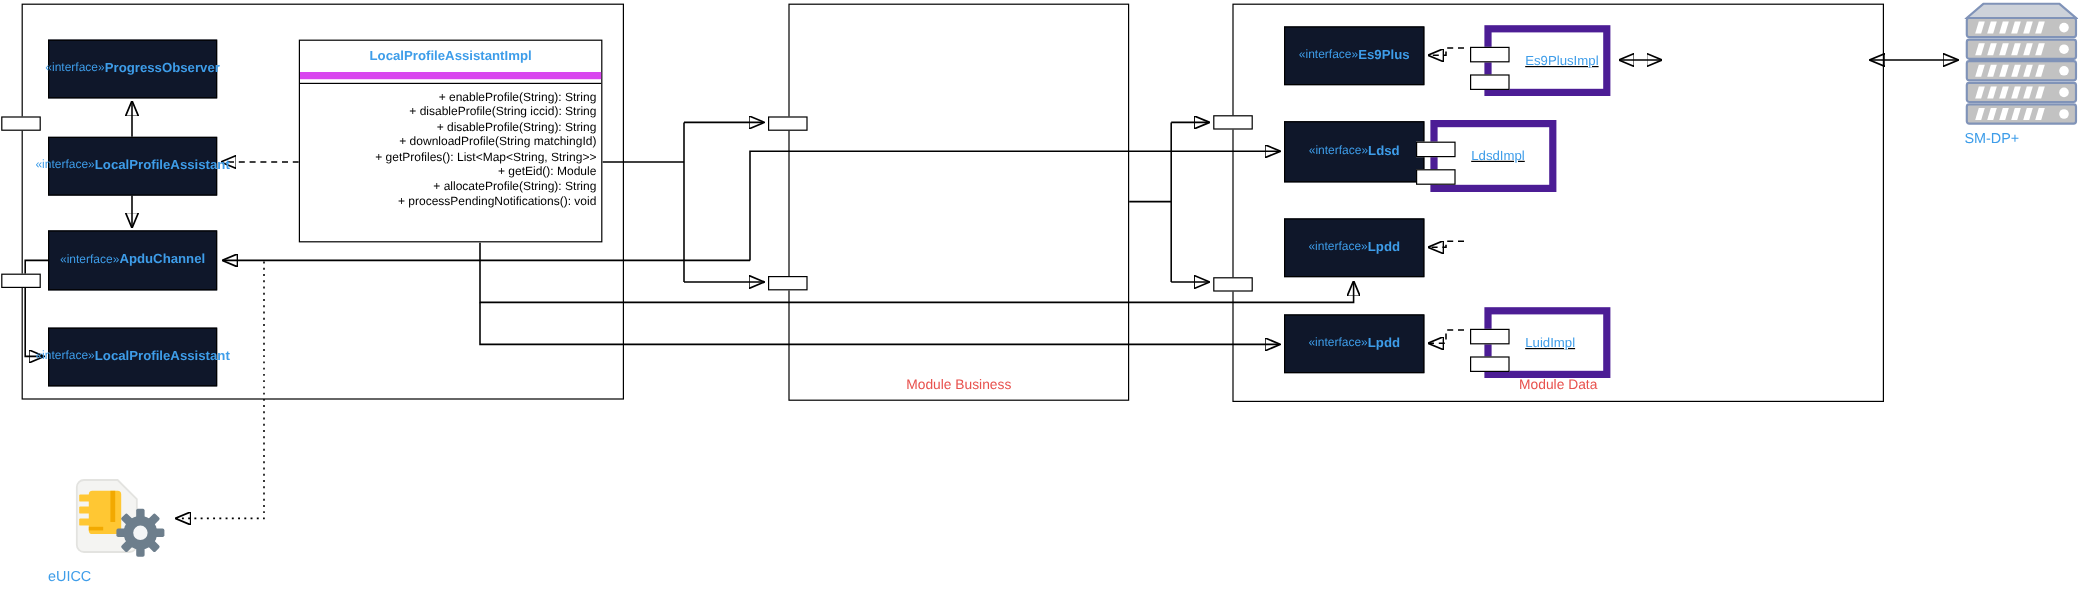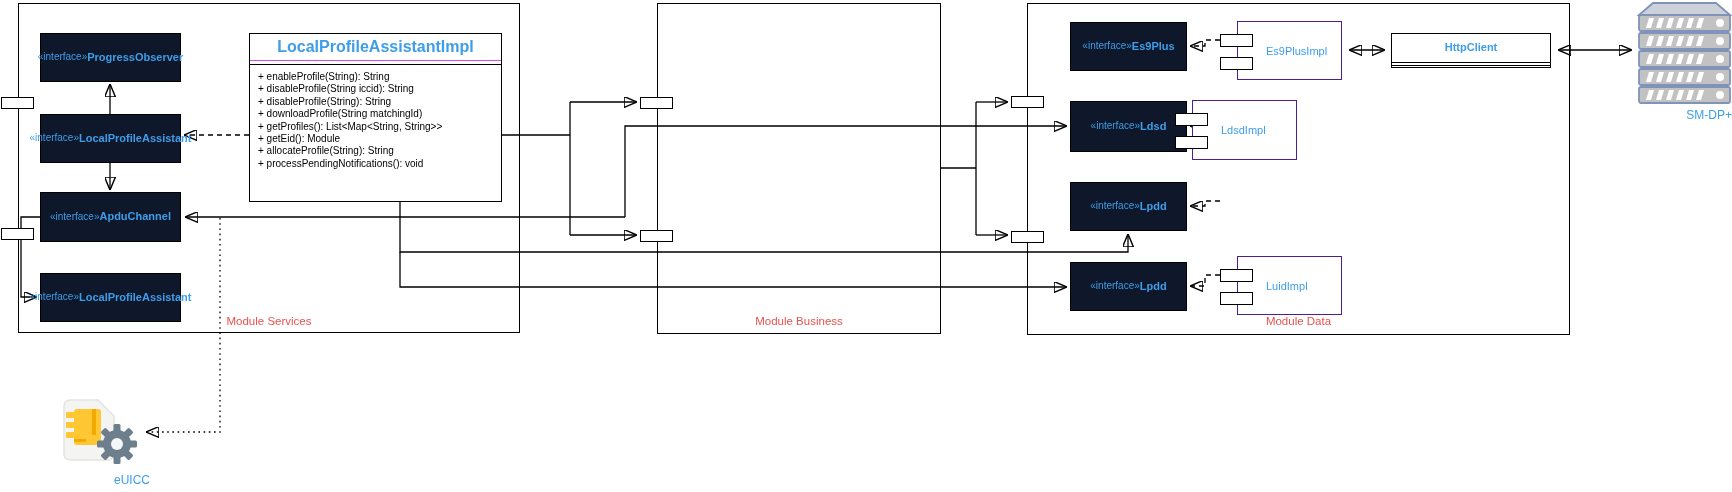--- a/index.html
+++ b/index.html
@@ -6,35 +6,35 @@
   #canvas{position:relative;width:1732px;height:492px;background:#fff;
           font-family:"Liberation Sans",sans-serif;overflow:hidden;}
   .abs{position:absolute;box-sizing:border-box;}
   .module{border:1px solid #000;background:transparent;}
   .mod-label{color:#e8524e;font-size:11.5px;text-align:center;}
   .iface{border:1px solid #000;background:#0f172a;display:flex;flex-direction:row;
          align-items:center;justify-content:center;line-height:1.25;z-index:5;}
   .stereo{font-size:10px;color:#3e9de9;}
   .iname{font-size:11px;font-weight:bold;color:#3e9de9;}
   .clsbox{border:1px solid #000;background:#fff;z-index:5;}
-  .clstitle{height:26px;border-bottom:1px solid #d946ef;display:flex;align-items:center;
-            justify-content:center;font-size:16px;font-weight:bold;color:#3e9de9;}
+  .clstitle{height:26px;border-bottom:6px solid #d946ef;display:flex;align-items:center;
+            justify-content:center;font-size:11px;font-weight:bold;color:#3e9de9;}
   .clssep{height:3px;border-bottom:1px solid #000;}
-  .clsbody{padding:6px 4px 0 8px;font-size:10px;color:#000;}
+  .clsbody{padding:6px 4px 0 8px;font-size:10px;color:#000;text-align:right;}
   .clsbody div{line-height:12.4px;white-space:nowrap;}
   .port{background:#fff;border:1px solid #000;z-index:6;}
-  .impl{border:1px solid #4c1d95;background:#fff;z-index:5;display:flex;align-items:center;}
+  .impl{border:6px solid #4c1d95;background:#fff;z-index:5;display:flex;align-items:center;text-decoration:underline;}
   .impl-label{font-size:11px;color:#3e9de9;margin-left:28px;white-space:nowrap;}
   .tab{position:absolute;left:-18px;width:33px;height:13px;background:#fff;
        border:1px solid #000;box-sizing:border-box;}
   .httpbox{border:1px solid #000;background:#fff;z-index:5;}
   .httptitle{height:26px;display:flex;align-items:center;justify-content:center;
              font-size:11px;font-weight:bold;color:#3e9de9;}
   .hline{position:absolute;left:0;width:100%;height:0;border-top:1px solid #000;}
-  .ext-label{color:#3e9de9;font-size:12px;text-align:right;}
+  .ext-label{color:#3e9de9;font-size:12px;text-align:left;}
   #wires{position:absolute;left:0;top:0;z-index:4;}
   #wires path{fill:none;stroke:#000;stroke-width:1.3;}
   #wires path.dashed{stroke-dasharray:5,4;}
   #wires path.dotted{stroke-dasharray:1.6,3.6;}
 </style>
 </head>
 <body>
 
 <div id="canvas">
 
@@ -166,34 +166,28 @@
     <div class="tab" style="top:12px;"></div>
     <div class="tab" style="top:35px;"></div>
     <span class="impl-label">LdsdImpl</span>
   </div>
   <div class="abs impl" style="left:1237px;top:256px;width:105px;height:59px;">
     <div class="tab" style="top:12px;"></div>
     <div class="tab" style="top:35px;"></div>
     <span class="impl-label">LuidImpl</span>
   </div>
 
-  <div class="abs httpbox" style="left:1391px;top:33px;width:160px;height:35px;">
-    <div class="httptitle">HttpClient</div>
-    <div class="hline" style="top:28px;"></div>
-    <div class="hline" style="top:31px;"></div>
-  </div>
 
   <div class="abs port" style="left:1px;top:97px;width:33px;height:12px;"></div>
   <div class="abs port" style="left:1px;top:228px;width:33px;height:12px;"></div>
   <div class="abs port" style="left:640px;top:97px;width:33px;height:12px;"></div>
   <div class="abs port" style="left:640px;top:230px;width:33px;height:12px;"></div>
   <div class="abs port" style="left:1011px;top:96px;width:33px;height:12px;"></div>
   <div class="abs port" style="left:1011px;top:231px;width:33px;height:12px;"></div>
 
-  <div class="abs mod-label" style="left:18px;top:315px;width:502px;">Module Services</div>
   <div class="abs mod-label" style="left:657px;top:315px;width:284px;">Module Business</div>
   <div class="abs mod-label" style="left:1027px;top:315px;width:543px;">Module Data</div>
 
   <div class="abs" style="left:1637px;top:2px;width:95px;height:103px;z-index:5;">
     <svg width="95" height="103" viewBox="0 0 95 103">
       <defs>
         <g id="slab">
           <rect x="2" y="13" width="91" height="16" rx="2" fill="#c2c2c2" stroke="#8093b8" stroke-width="1.8"></rect>
           <g fill="#ffffff">
             <path d="M9,26 l3,-10 h5 l-3,10 z"></path>
@@ -238,15 +232,15 @@
           <rect x="-3.5" y="-20" width="7" height="10" rx="1.5" transform="rotate(180)"></rect>
           <rect x="-3.5" y="-20" width="7" height="10" rx="1.5" transform="rotate(225)"></rect>
           <rect x="-3.5" y="-20" width="7" height="10" rx="1.5" transform="rotate(270)"></rect>
           <rect x="-3.5" y="-20" width="7" height="10" rx="1.5" transform="rotate(315)"></rect>
           <circle r="14"></circle>
         </g>
         <circle r="6" fill="#f4f6f7"></circle>
       </g>
     </svg>
   </div>
-  <div class="abs ext-label" style="left:58px;top:473px;width:92px;">eUICC</div>
+  <div class="abs ext-label" style="left:40px;top:473px;width:92px;">eUICC</div>
 
 </div>
 
 </body></html>

